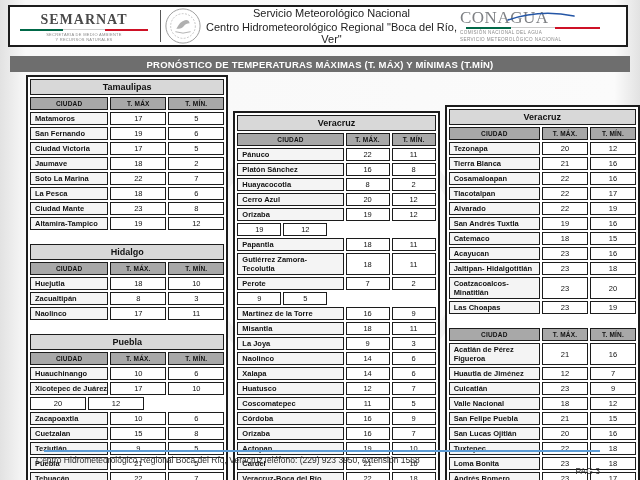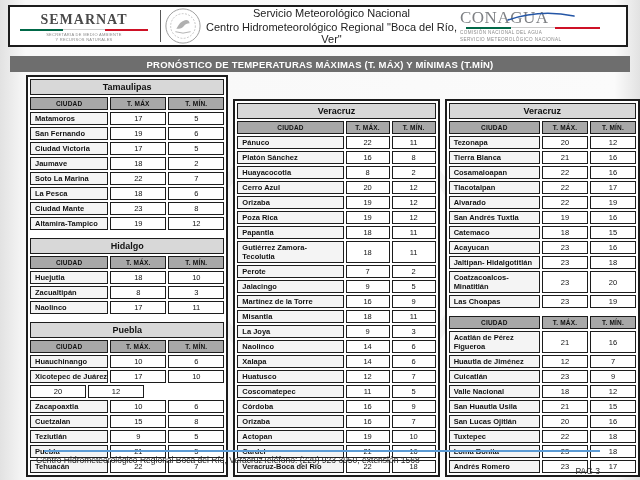--- a/index.html
+++ b/index.html
@@ -45,21 +45,21 @@
     background:#6e6e6e;color:#fff;font-weight:bold;font-size:9.5px;
     display:flex;align-items:center;justify-content:center;letter-spacing:.2px;box-sizing:border-box;
   }
 
   
   .content{position:absolute;left:26px;top:75px;width:614px;display:flex;gap:5px;align-items:flex-end}
   .col{border:2px solid #1c1c1c;background:#fff;padding:2px;box-sizing:border-box}
   .col[data-col="0"]{width:204px}
   .col[data-col="1"]{width:208px}
   .col[data-col="2"]{width:197px}
-  .tbl + .tbl{margin-top:8px}
+  .tbl + .tbl{margin-top:14px}
   .state-hdr{
     border:1px solid #1c1c1c;background:#d8d8d8;font-weight:bold;font-size:9px;
     text-align:center;padding:2px 0;margin-bottom:2px;color:#111;
   }
   .row{display:flex;gap:2px;margin-bottom:2px}
   .tbl .row:last-child{margin-bottom:0}
   .c{
     border:1px solid #1c1c1c;box-sizing:border-box;display:flex;align-items:center;
     font-size:7.5px;min-height:13px;color:#111;background:#fff;
   }
@@ -274,42 +274,40 @@
             <div class="c city">Cerro Azul</div>
             <div class="c val">20</div>
             <div class="c val">12</div>
           </div>
           <div class="row">
             <div class="c city">Orizaba</div>
             <div class="c val">19</div>
             <div class="c val">12</div>
           </div>
           <div class="row">
-            <div class="c city">Poza Rica</div>
             <div class="c val">19</div>
             <div class="c val">12</div>
           </div>
           <div class="row">
             <div class="c city">Papantla</div>
             <div class="c val">18</div>
             <div class="c val">11</div>
           </div>
           <div class="row">
             <div class="c city">Gutiérrez Zamora-
 Tecolutla</div>
             <div class="c val">18</div>
             <div class="c val">11</div>
           </div>
           <div class="row">
             <div class="c city">Perote</div>
             <div class="c val">7</div>
             <div class="c val">2</div>
           </div>
           <div class="row">
-            <div class="c city">Jalacingo</div>
             <div class="c val">9</div>
             <div class="c val">5</div>
           </div>
           <div class="row">
             <div class="c city">Martínez de la Torre</div>
             <div class="c val">16</div>
             <div class="c val">9</div>
           </div>
           <div class="row">
             <div class="c city">Misantla</div>
@@ -452,21 +450,21 @@
             <div class="c city">Cuicatlán</div>
             <div class="c val">23</div>
             <div class="c val">9</div>
           </div>
           <div class="row">
             <div class="c city">Valle Nacional</div>
             <div class="c val">18</div>
             <div class="c val">12</div>
           </div>
           <div class="row">
-            <div class="c city">San Huautla Usila</div>
+            <div class="c city">San Felipe Puebla</div>
             <div class="c val">21</div>
             <div class="c val">15</div>
           </div>
           <div class="row">
             <div class="c city">San Lucas Ojitlán</div>
             <div class="c val">20</div>
             <div class="c val">16</div>
           </div>
           <div class="row">
             <div class="c city">Tuxtepec</div>

